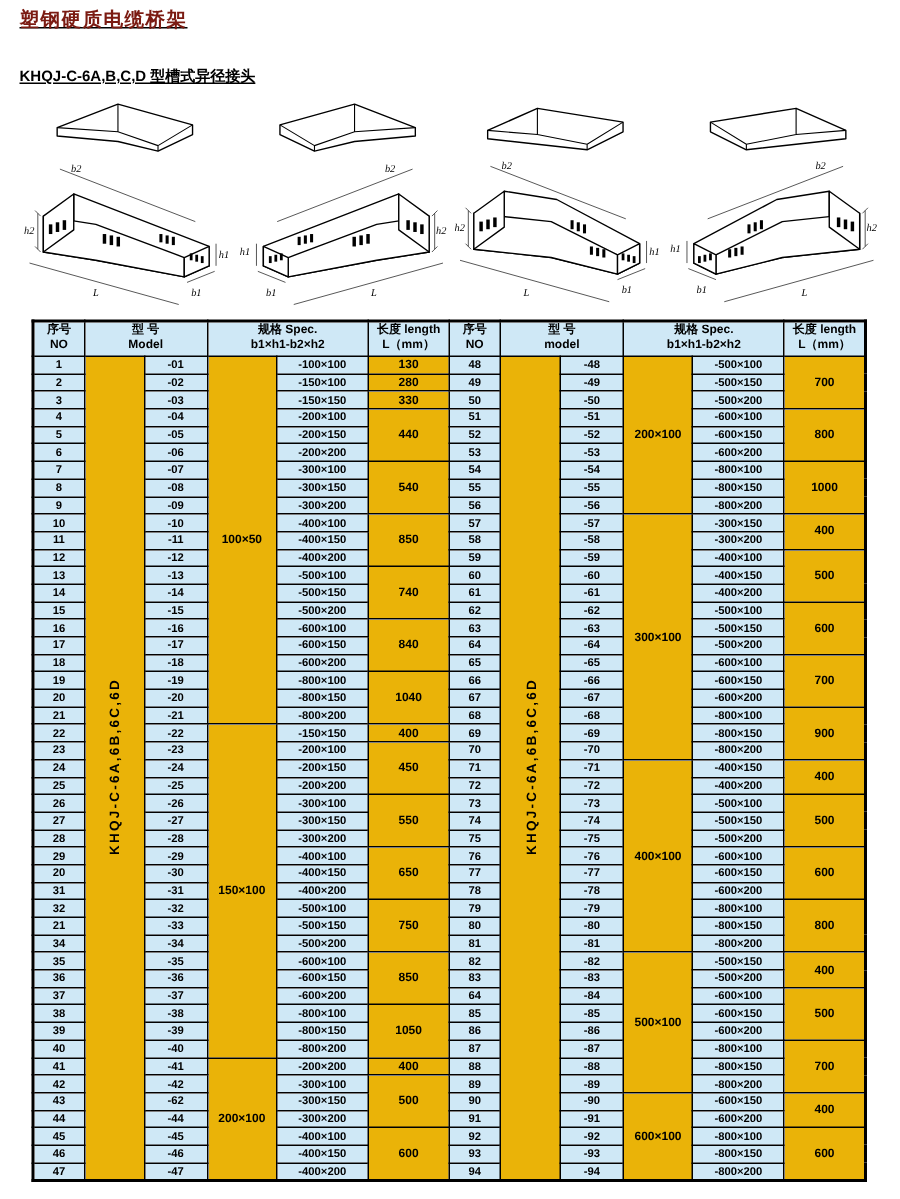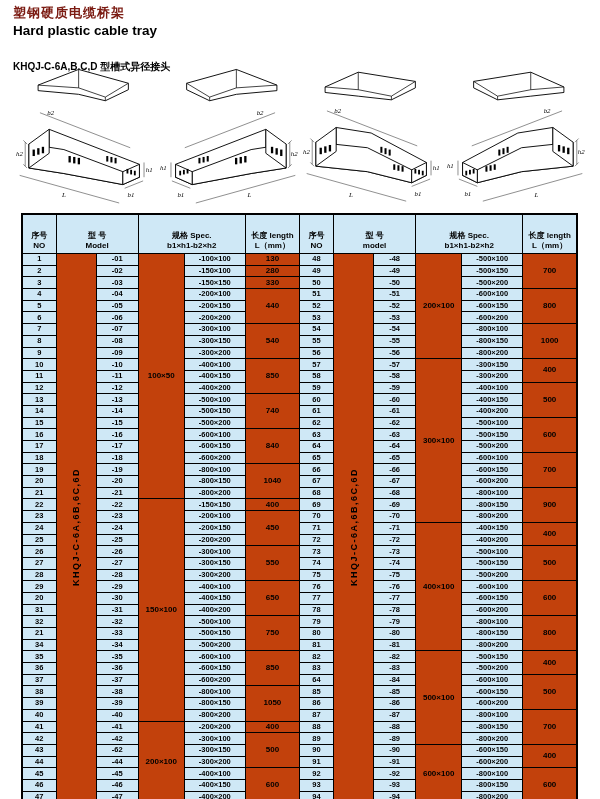--- a/index.html
+++ b/index.html
@@ -1,38 +1,38 @@
 <!DOCTYPE html>
 <html style="--blu: #cfe8f6;"><head>
 <meta charset="utf-8">
 <style>
   html,body{margin:0;padding:0;}
   body{width:600px;height:799px;position:relative;background:#ffffff;
        font-family:"Liberation Sans",sans-serif;color:#000;}
-  .hdr{position:absolute;left:13px;top:4px;}
+  .hdr{position:absolute;left:13px;top:4px;text-decoration:underline;}
   .title-cn{font-size:13px;font-weight:bold;letter-spacing:1px;}
   .title-en{font-size:13.5px;font-weight:bold;margin-top:1px;}
   .subtitle{font-size:10px;font-weight:bold;margin-top:22px;}
 
   .draw-row{position:absolute;left:16px;top:56px;width:570px;height:154px;
             display:flex;justify-content:space-between;}
   svg.drawing{width:140px;height:154px;}
   .ln{fill:#ffffff;stroke:#000;stroke-width:1;stroke-linejoin:round;}
   .fold{fill:none;stroke:#000;stroke-width:0.8;}
   .slot{fill:#000;stroke:none;}
   .dim{fill:none;stroke:#222;stroke-width:0.55;}
   .dimlab{font-family:"Liberation Serif",serif;font-style:italic;font-size:7.5px;fill:#000;}
 
   .tbl-wrap{position:absolute;left:21px;top:213px;}
   table{border-collapse:collapse;table-layout:fixed;width:557px;border:2px solid #000;}
   th,td{border:1px solid #000;padding:0;text-align:center;overflow:hidden;white-space:nowrap;}
-  thead th{background:var(--blu);font-size:8px;line-height:1.25;padding:16px 0 2px 0;}
+  thead th{background:var(--blu);font-size:8px;line-height:1.25;padding:0 0 2px 0;}
   tbody td{height:10.7px;line-height:10px;font-size:7.5px;font-weight:bold;}
   td.bg{background:var(--blu);}
-  td.rotcell,td.groupcell,td.lencell{background:#c2410c;}
+  td.rotcell,td.groupcell,td.lencell{background:#eab308;}
   td.groupcell{font-size:8px;}
   td.lencell{font-size:8px;}
   td.rotcell{vertical-align:middle;text-align:center;}
   .vtext{display:inline-block;writing-mode:vertical-rl;transform:rotate(180deg);
          font-size:9px;font-weight:bold;letter-spacing:1.5px;white-space:nowrap;}
 </style>
 </head>
 <body>
 
 <svg width="0" height="0" style="position:absolute">
@@ -84,21 +84,20 @@
       <rect class="slot" x="121" y="119" width="2" height="5"></rect>
       <rect class="slot" x="125" y="120" width="2" height="5"></rect>
       <rect class="slot" x="129" y="121" width="2" height="5"></rect>
       <path class="dim" d="M26,56 L124,94 M10,88 L10,114 M8,86 L12,90 M8,112 L12,116 M139,110 L139,126 M118,138 L138,130 M4,124 L112,154"></path>
     </g>
   </defs>
 </svg>
 
 <div class="hdr">
   <div class="title-cn" style="color: rgb(123, 27, 18);">塑钢硬质电缆桥架</div>
-  <div class="title-en">Hard plastic cable tray</div>
   <div class="subtitle">KHQJ-C-6A,B,C,D 型槽式异径接头</div>
 </div>
 
 <div class="draw-row">
   <svg class="drawing" viewBox="0 0 152 160">
     <use href="#artA"></use>
     <text class="dimlab" x="34" y="60">b2</text>
     <text class="dimlab" x="0" y="105">h2</text>
     <text class="dimlab" x="141" y="122">h1</text>
     <text class="dimlab" x="121" y="150">b1</text>

